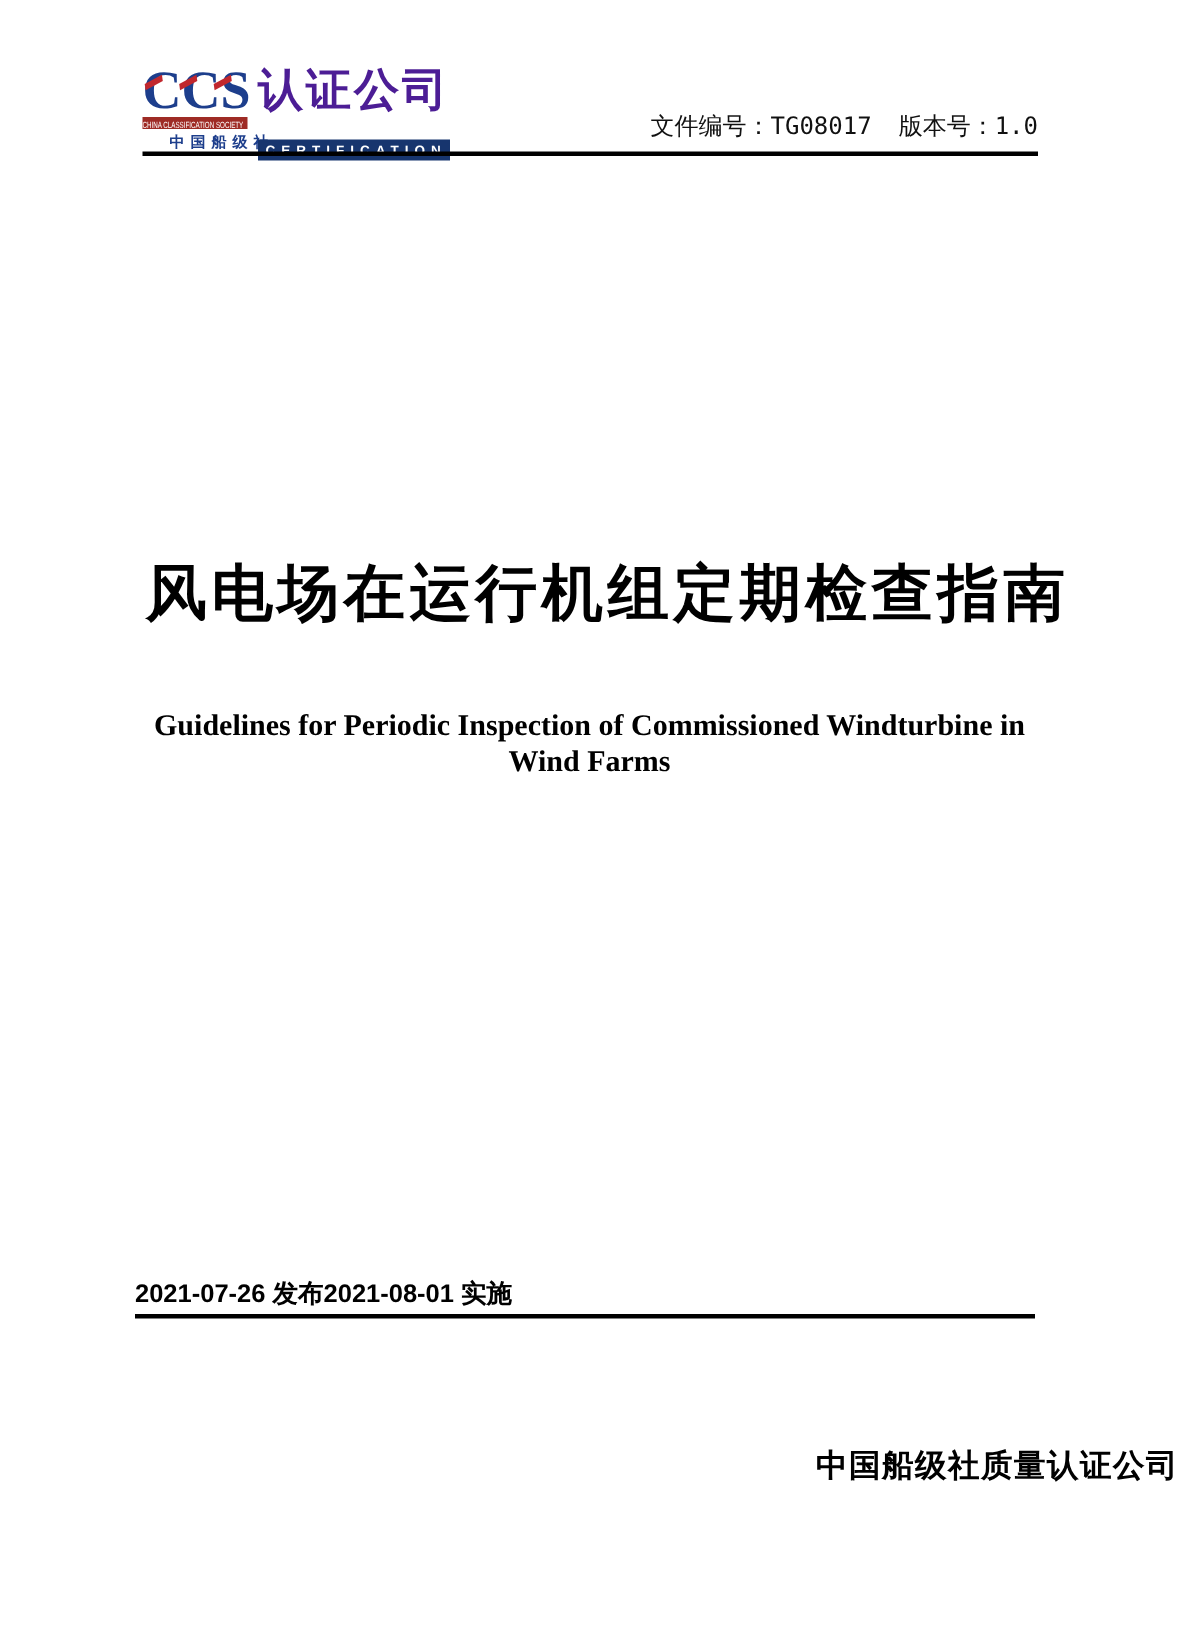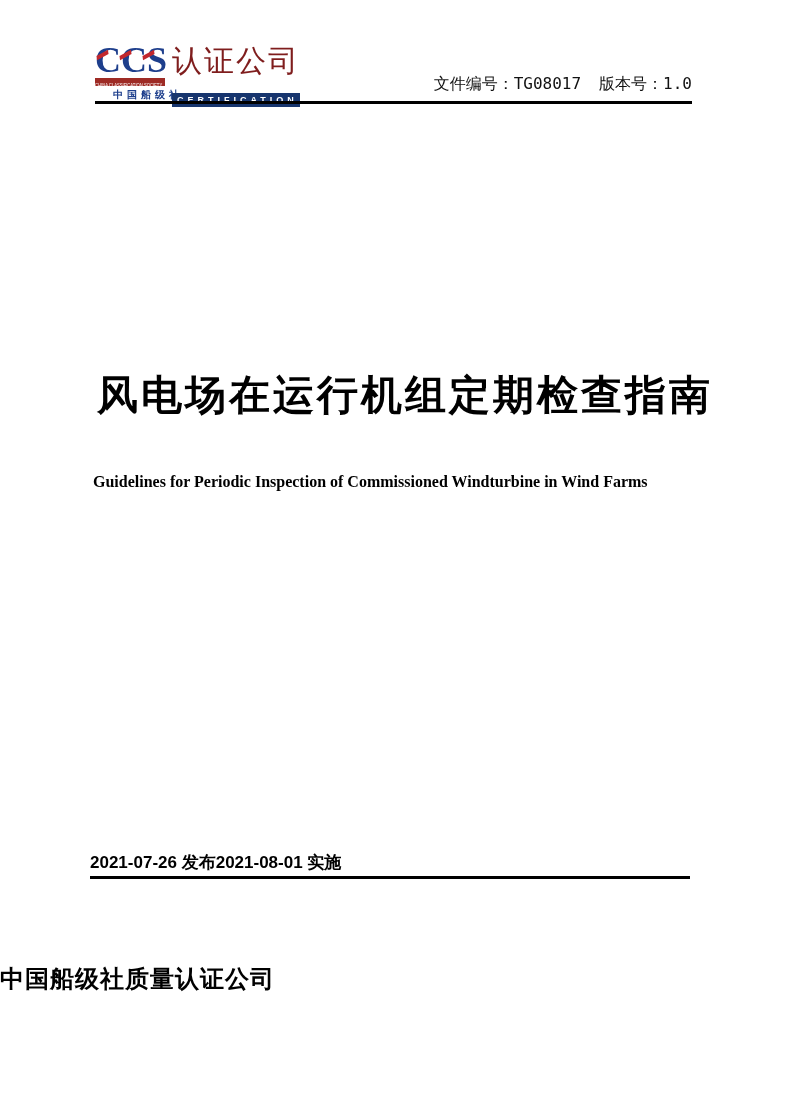--- a/index.html
+++ b/index.html
@@ -69,25 +69,25 @@
     font-family: "Liberation Sans", sans-serif;
     font-weight: bold;
     font-size: 10px;
     letter-spacing: 4px;
     color: #1d3e8c;
     white-space: nowrap;
     margin-left: 18px;
   }
   .cert-cn {
     font-family: "Liberation Sans", sans-serif;
-    font-weight: normal;
+    font-weight: bold;
     font-size: 30px;
     line-height: 32px;
     letter-spacing: 2px;
-    color: #7f1d1d;
+    color: #4c1d95;
     white-space: nowrap;
   }
   .cert-banner {
     margin-top: 16px;
     width: fit-content;
     background: #17356e;
     color: #ffffff;
     font-family: "Liberation Sans", sans-serif;
     font-weight: bold;
     font-size: 9px;
@@ -130,24 +130,24 @@
     letter-spacing: 3px;
     color: #000000;
   }
   .title-en {
     position: absolute;
     top: 473px;
     left: 50%;
     transform: translateX(-50%);
     width: 600px;
     margin: 0;
-    text-align: left;
-    font-family: "Liberation Serif", serif;
-    font-weight: bold;
-    font-size: 16px;
+    text-align: center;
+    font-family: "Liberation Serif", serif;
+    font-weight: bold;
+    font-size: 20px;
     line-height: 1.18;
     color: #000000;
   }
 
   
   .dates {
     position: absolute;
     top: 851px;
     left: 90px;
     width: 600px;
@@ -164,24 +164,24 @@
     left: 90px;
     width: 600px;
     height: 3px;
     background: #000000;
   }
   .company {
     position: absolute;
     top: 963px;
     left: 0;
     width: 100%;
-    text-align: left;
-    font-family: "Liberation Sans", sans-serif;
-    font-weight: bold;
-    font-size: 24px;
+    text-align: right;
+    font-family: "Liberation Sans", sans-serif;
+    font-weight: bold;
+    font-size: 21px;
     letter-spacing: 1px;
     color: #000000;
   }
 </style>
 </head>
 <body>
 
 <div class="page">
 
   <div class="logo">

